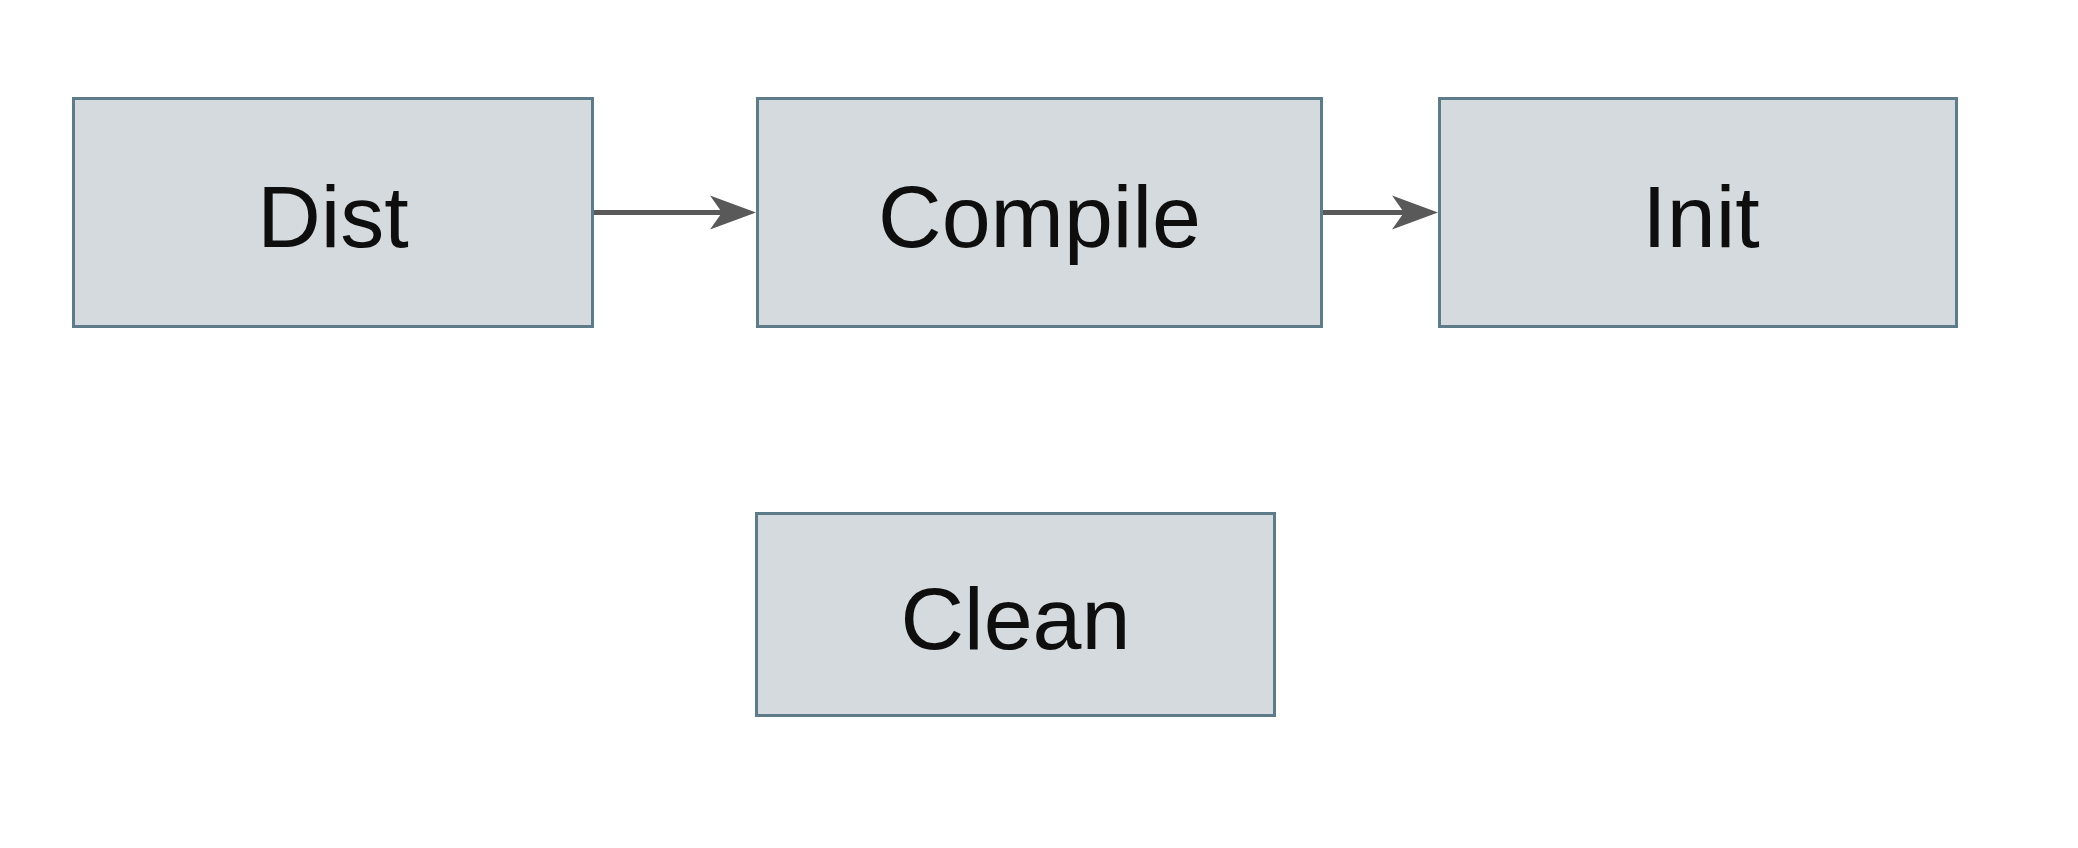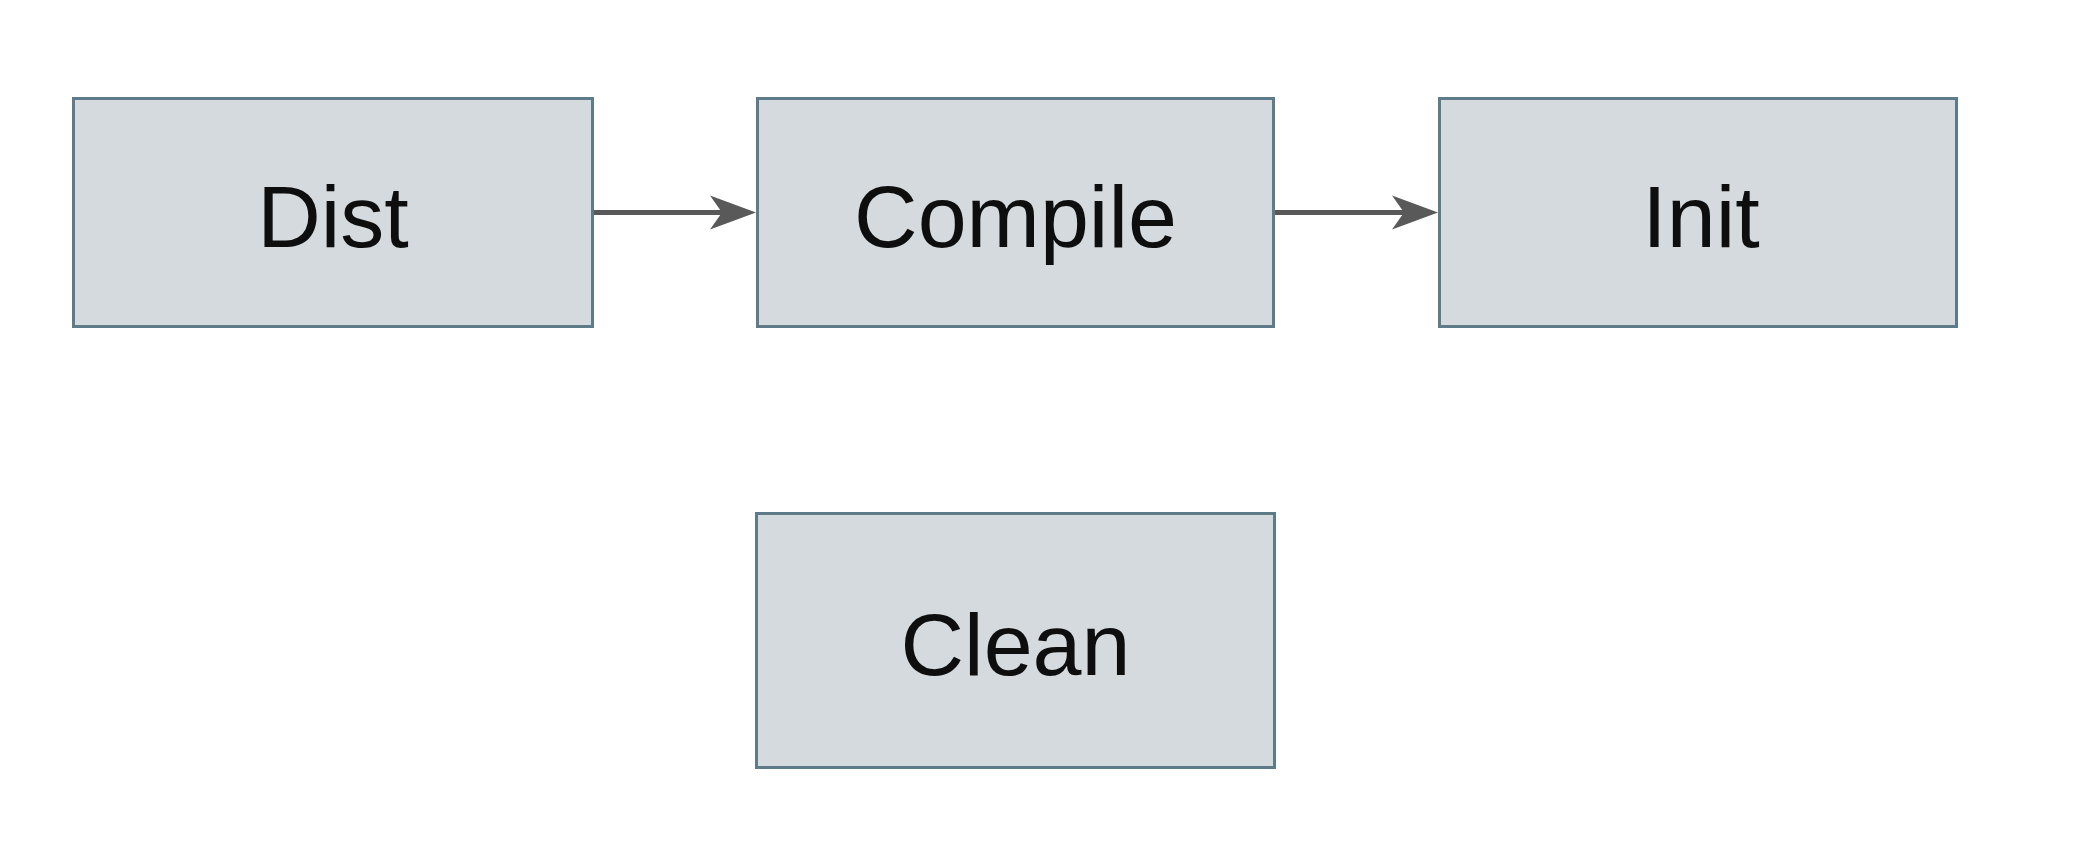--- a/index.html
+++ b/index.html
@@ -51,22 +51,22 @@
       </g>
       <g>
         <line x1="1275" y1="212.5" x2="1408" y2="212.5" stroke="#595959" stroke-width="5"></line>
         <polygon points="1438,212.5 1392,195.5 1404,212.5 1392,229.5" fill="#595959"></polygon>
       </g>
     </svg>
 
 <div class="node" style="left: 72px; top: 97px; width: 522px; height: 231px;">
       <span class="label">Dist</span>
     </div>
-    <div class="node" style="left: 756px; top: 97px; width: 519px; height: 231px;">
+    <div class="node" style="left: 756px; top: 97px; width: 567px; height: 231px;">
       <span class="label">Compile</span>
     </div>
     <div class="node" style="left: 1438px; top: 97px; width: 520px; height: 231px; padding-left: 6px;">
       <span class="label">Init</span>
     </div>
-    <div class="node" style="left: 755px; top: 512px; width: 521px; height: 257px; align-items: center;">
+    <div class="node" style="left: 755px; top: 512px; width: 521px; height: 205px; align-items: center;">
       <span class="label">Clean</span>
     </div>
   </div>
 
 </body></html>

